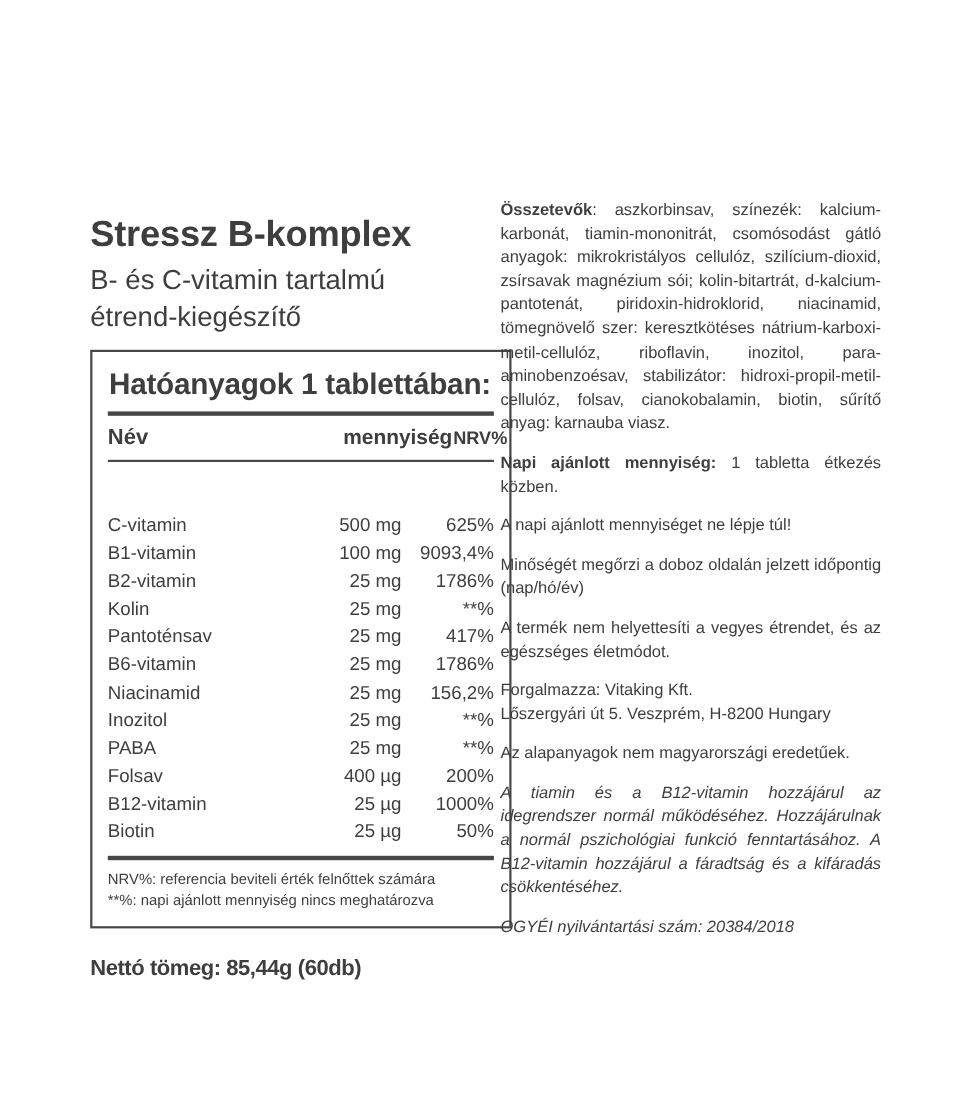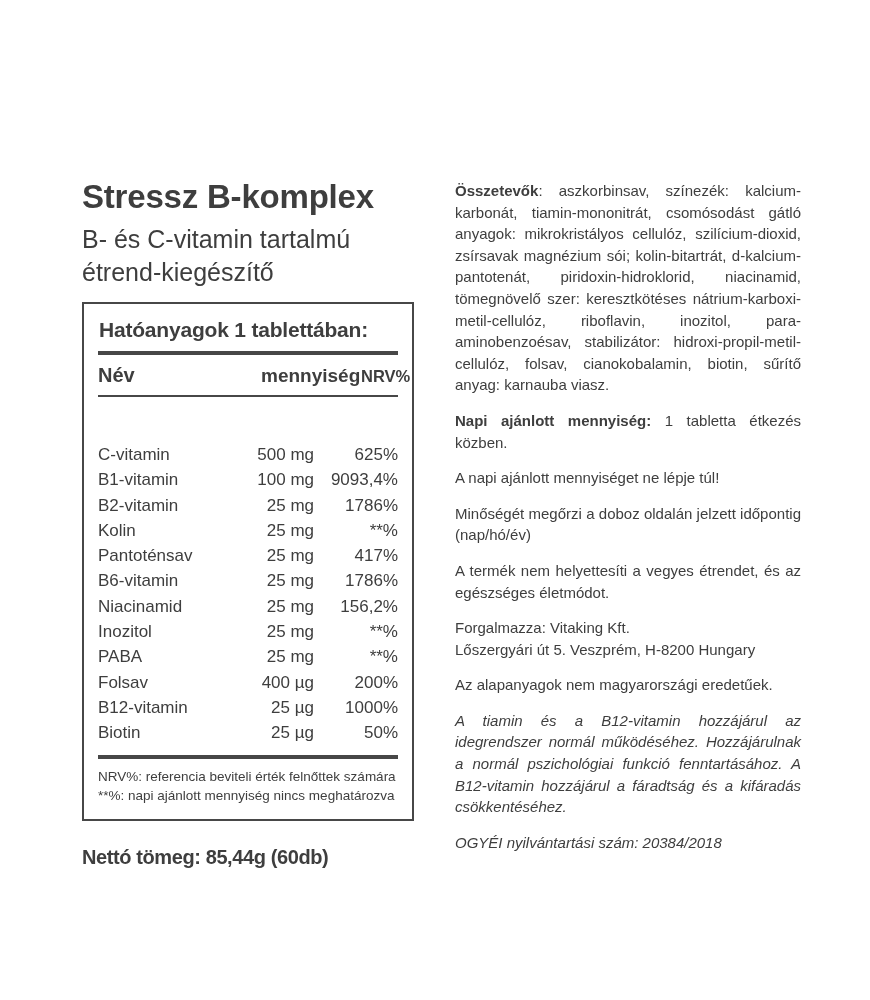--- a/index.html
+++ b/index.html
@@ -5,26 +5,26 @@
   html,body { margin:0; padding:0; background:#ffffff; }
   body {
     width:870px; height:1000px;
     font-family:"Liberation Sans", sans-serif;
     color:#3e3e3e;
     -webkit-font-smoothing:antialiased;
   }
   .page { position:relative; width:870px; height:1000px; overflow:hidden; background:#ffffff; }
 
   
-  .left-col { position:absolute; left:82px; top:178px; width:332px; }
+  .left-col { position:absolute; left:82px; top:194px; width:383px; }
   .product-title { font-size:33px; font-weight:bold; line-height:38px; letter-spacing:-0.2px; }
   .product-subtitle { font-size:25px; line-height:33px; margin-top:7px; width:300px; }
 
   .ing-box { margin-top:13px; border:2px solid #474747; padding:11px 14px 10px 14px; }
-  .box-title { font-size:21px; font-weight:bold; padding:3px 0 9px 1px; letter-spacing:-0.2px; }
+  .box-title { font-size:27px; font-weight:bold; padding:3px 0 9px 1px; letter-spacing:-0.2px; }
   .rule-heavy { border-top:4px solid #474747; height:0; }
   .rule-thin  { border-top:2px solid #474747; height:0; }
 
   .t-grid { display:grid; grid-template-columns:1fr 101px 84px; }
   .t-head { padding:9px 0 8px 0; align-items:baseline; }
   .t-head .c0 { font-size:20px; font-weight:bold; }
   .t-head .c1 { font-size:19px; font-weight:bold; text-align:right;margin-left:48px; }
   .t-head .c2 { font-size:16.5px; font-weight:bold; text-align:right;margin-left:47px; }
 
   .t-body { padding:5px 0 9px 0;margin-top:40px; }

